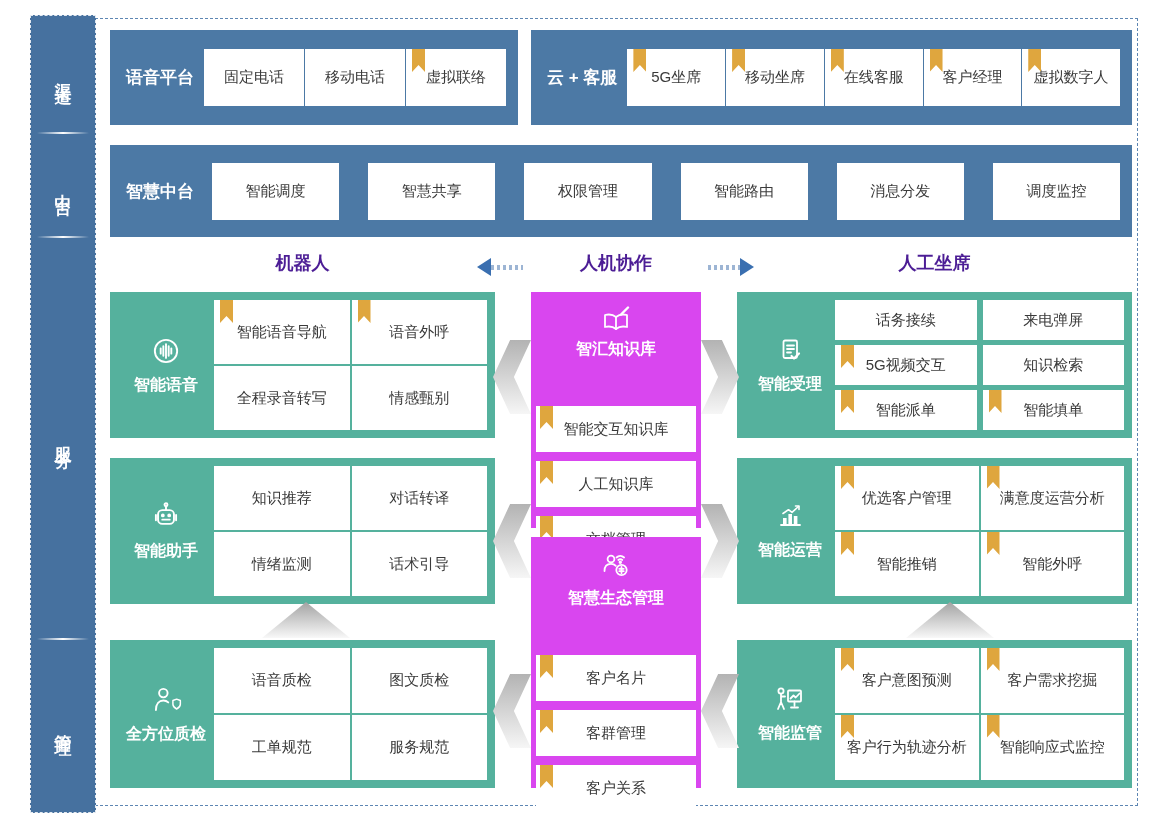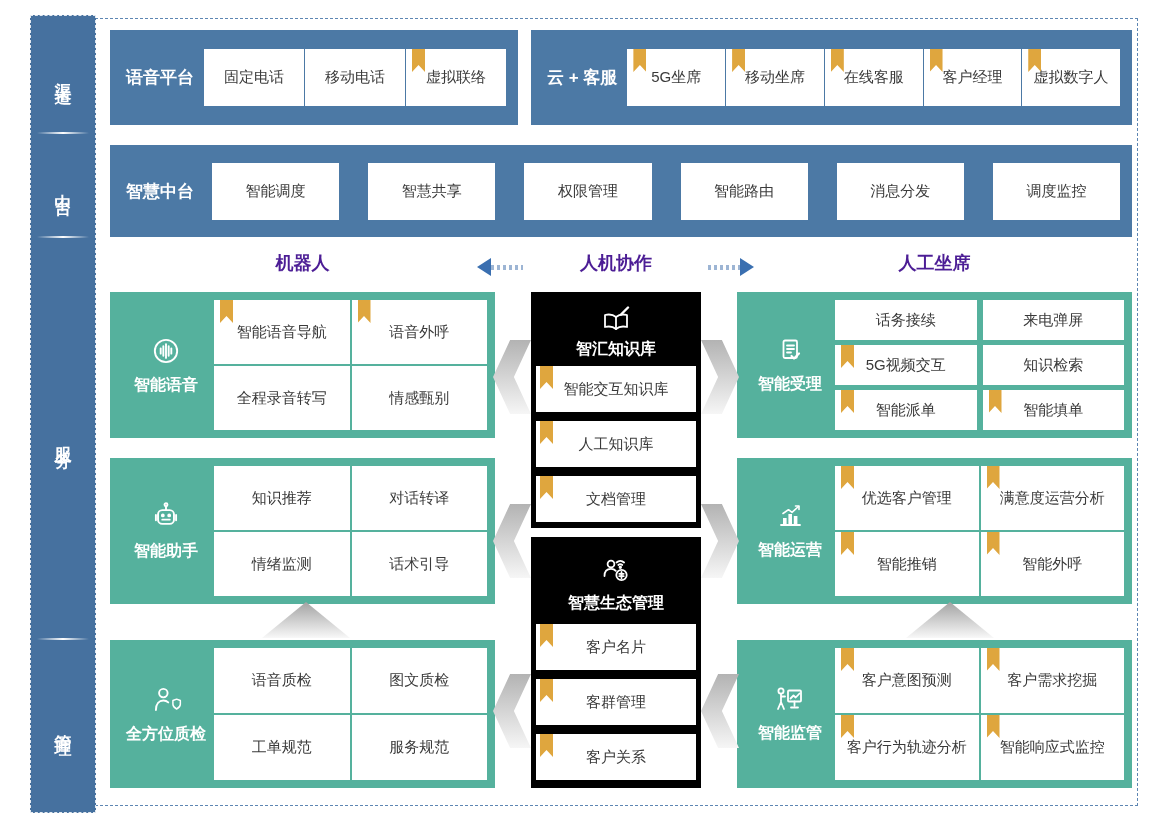--- a/index.html
+++ b/index.html
@@ -53,26 +53,26 @@
   .rp { left:737px; width:395px; }
   .plabel { display:flex; flex-direction:column; align-items:center; justify-content:center;
             gap:7px; flex:0 0 96px; }
   .rp .plabel { flex:0 0 90px; }
   .ptitle { color:#fff; font-weight:bold; font-size:16px; white-space:nowrap; }
   .picon svg { display:block; }
   .pitems { flex:1; display:grid; grid-template-columns:1fr 1fr; gap:2px; }
   .grid3 { gap:5px 6px; }
 
   
-  .bpanel { position:absolute; left:531px; width:170px; background:#000000;
+  .bpanel { position:absolute; left:531px; width:170px; background:#d946ef;
             display:flex; flex-direction:column; padding:10px 5px 8px; }
   .bphead { display:flex; flex-direction:column; align-items:center; justify-content:center;
             gap:3px; flex:1; padding:4px 0 6px; }
   .bphead .ptitle { font-size:16px; }
-  .bpitems { display:flex; flex-direction:column; gap:9px; }
+  .bpitems { display:flex; flex-direction:column; gap:9px;margin-top:40px; }
   .bpitems .box { flex:none; height:46px; }
   .bpitems .bm { left:4px; }
 
   
   .chev { position:absolute; width:38px; height:74px;
           background:linear-gradient(180deg,#b3b3b3,#f6f6f6); }
   .chev.pl { clip-path:polygon(100% 0,45% 0,0 50%,45% 100%,100% 100%,55% 50%); }
   .chev.pr { clip-path:polygon(0 0,55% 0,100% 50%,55% 100%,0 100%,45% 50%); }
   .tri-up { position:absolute; width:88px; height:36px;
             clip-path:polygon(50% 0,100% 100%,0 100%);

